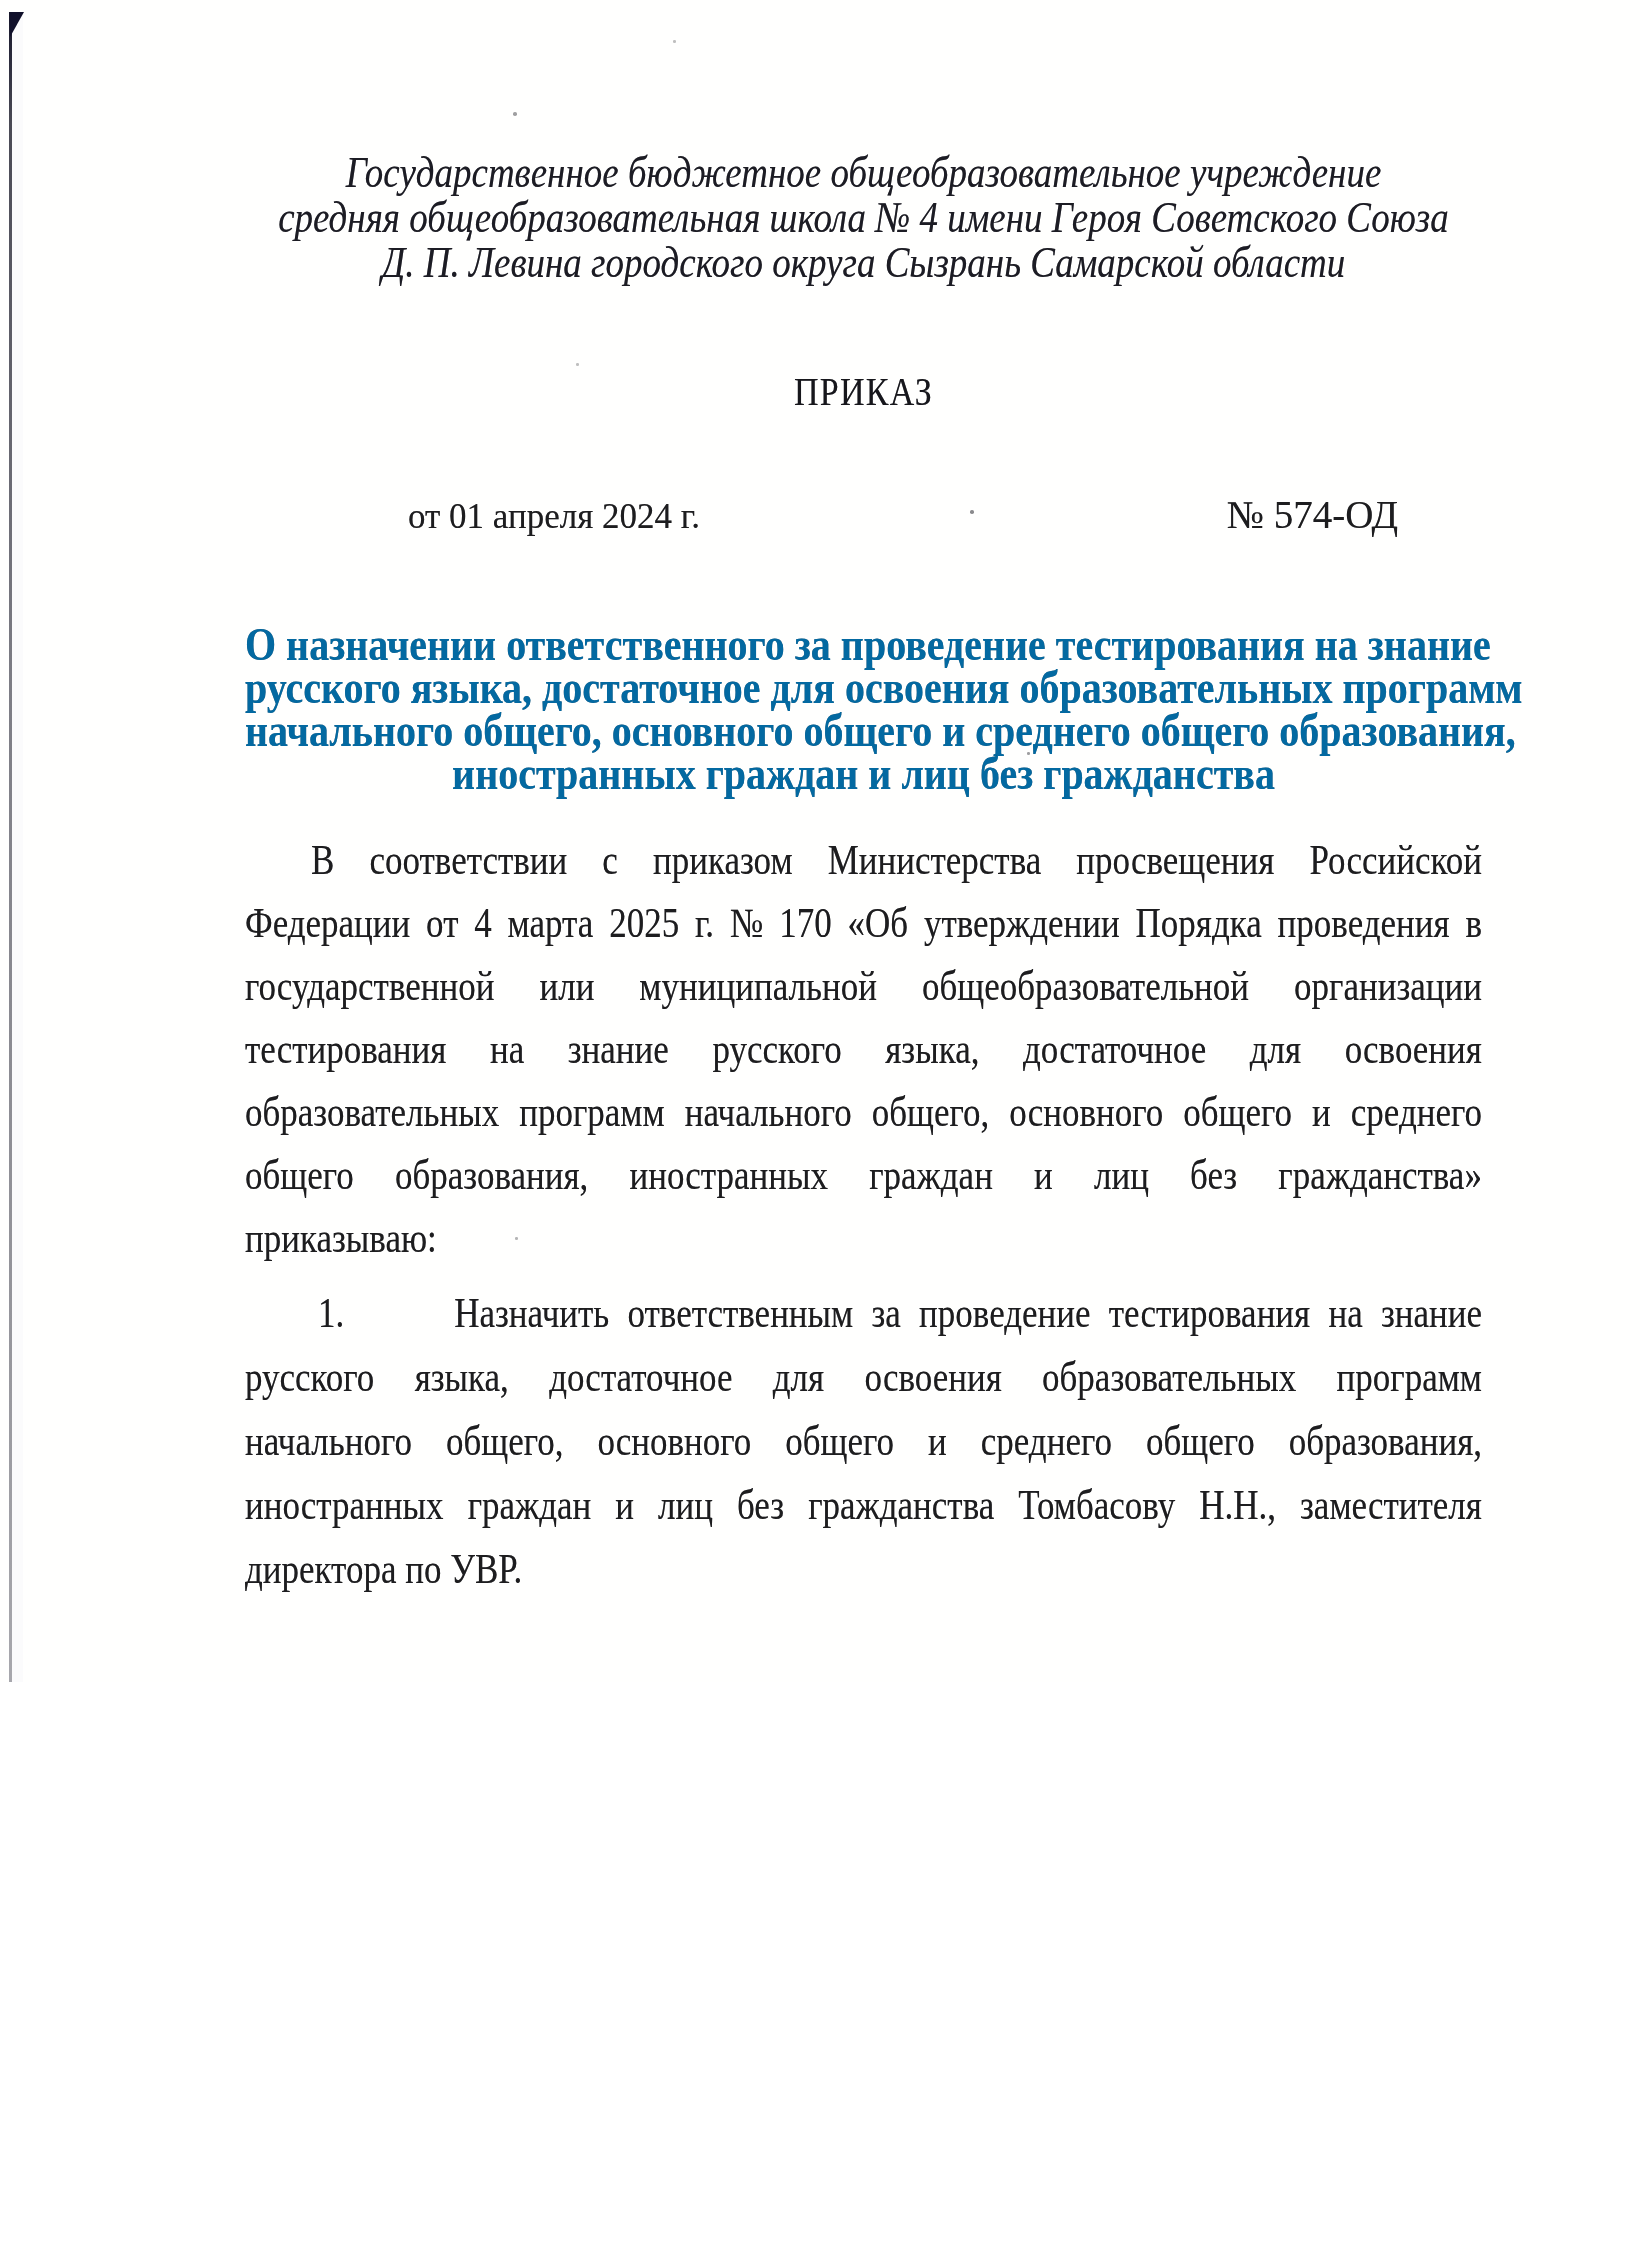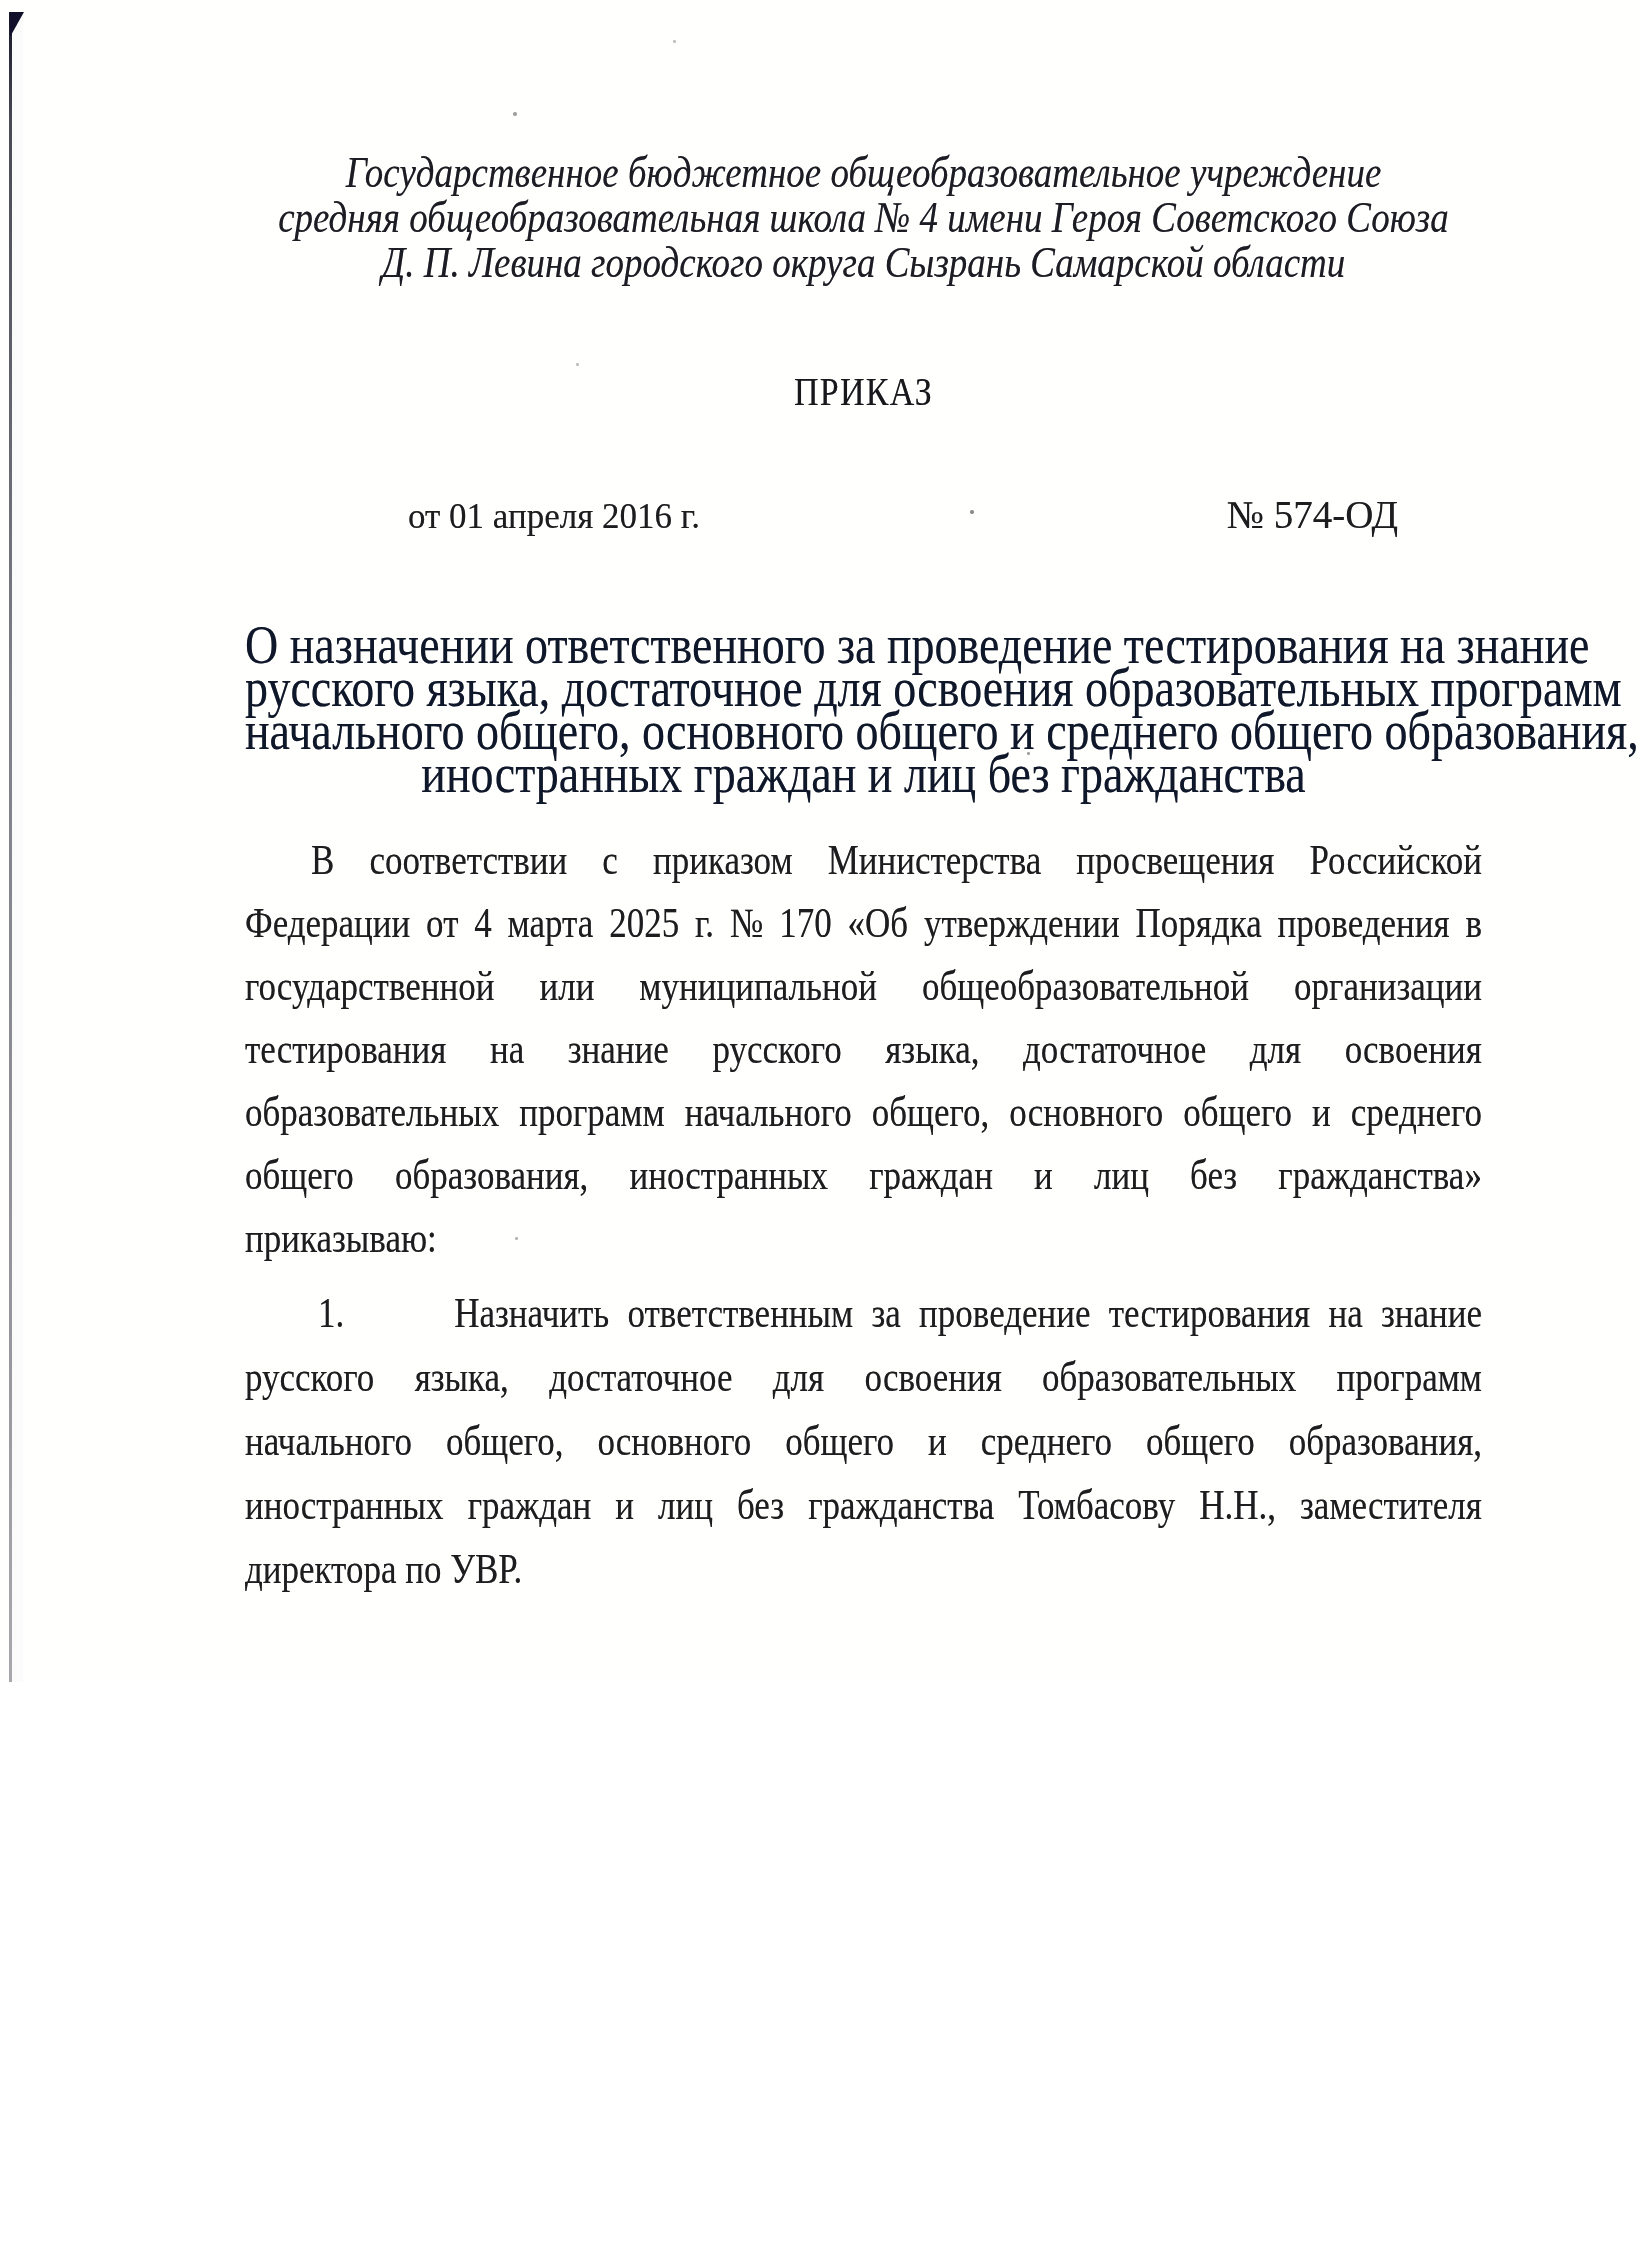--- a/index.html
+++ b/index.html
@@ -24,21 +24,21 @@
   .column{position:absolute;left:245px;top:0;width:1237px;height:100%;}
 
   .block{position:absolute;left:0;width:100%;}
   .letterhead{top:150px;font-style:italic;font-size:37px;color:#1c1c24;}
   .letterhead .cline{height:45px;line-height:45px;}
   .doctype-wrap{top:371px;}
   .doctype-wrap .cline{height:41px;line-height:41px;font-size:34px;letter-spacing:1.3px;color:#17171c;}
   .date-row{top:492px;height:46px;display:flex;align-items:baseline;font-size:35px;}
   .date-row .date{margin-left:163px;}
   .date-row .num{margin-left:auto;margin-right:84px;font-size:39px;}
-  .subject{top:623px;font-weight:400;font-size:46px;color:#0f172a;}
+  .subject{top:623px;font-weight:700;font-size:40px;color:#0369a1;}
   .subject .cline{height:43px;line-height:43px;}
   .para{top:829px;font-size:35px;}
   .para .tline{height:63px;}
   .item{font-size:35px;}
   .item1{top:1282px;}
   .item2{top:1604px;}
   .item .tline{height:64px;}
 
   .cline{display:block;text-align:center;white-space:nowrap;transform:scaleY(1.18);}
   .tline{transform:scaleY(1.18);}
@@ -88,21 +88,21 @@
         <div class="cline">Государственное бюджетное общеобразовательное учреждение</div>
         <div class="cline">средняя общеобразовательная школа № 4 имени Героя Советского Союза</div>
         <div class="cline">Д. П. Левина городского округа Сызрань Самарской области</div>
       </div>
 
     <div class="block doctype-wrap">
       <div class="cline">ПРИКАЗ</div>
     </div>
 
     <div class="block date-row">
-      <span class="date">от 01 апреля 2016 г.</span>
+      <span class="date">от 01 апреля 2024 г.</span>
       <span class="num">№ 574-ОД</span>
     </div>
 
     <div class="block subject" id="subject">
         <div class="cline">О назначении ответственного за проведение тестирования на знание</div>
         <div class="cline">русского языка, достаточное для освоения образовательных программ</div>
         <div class="cline">начального общего, основного общего и среднего общего образования,</div>
         <div class="cline">иностранных граждан и лиц без гражданства</div>
       </div>
 

